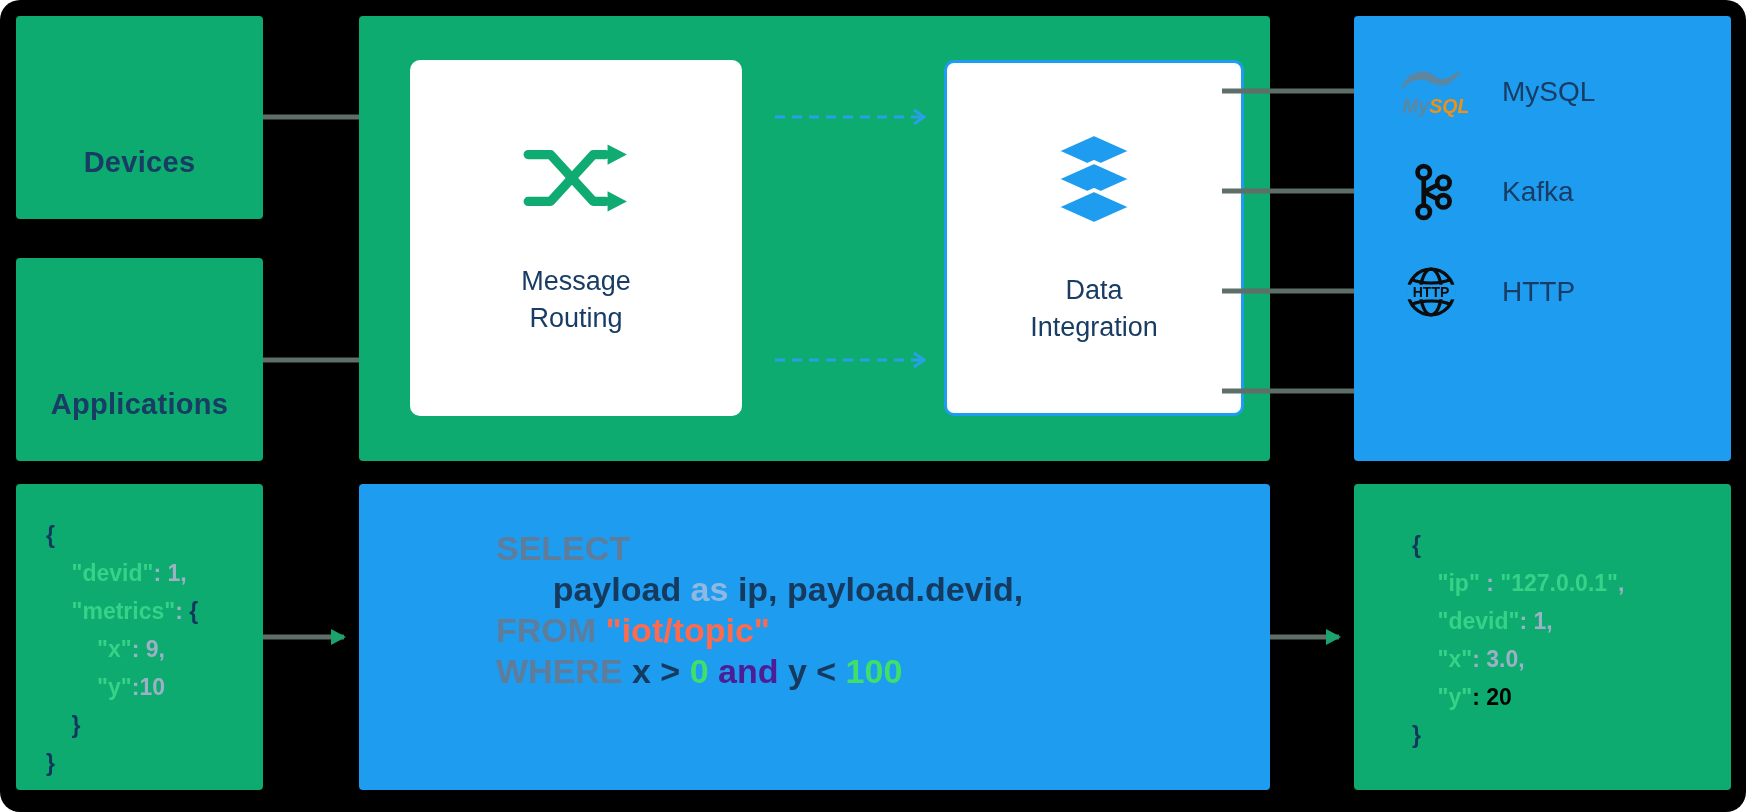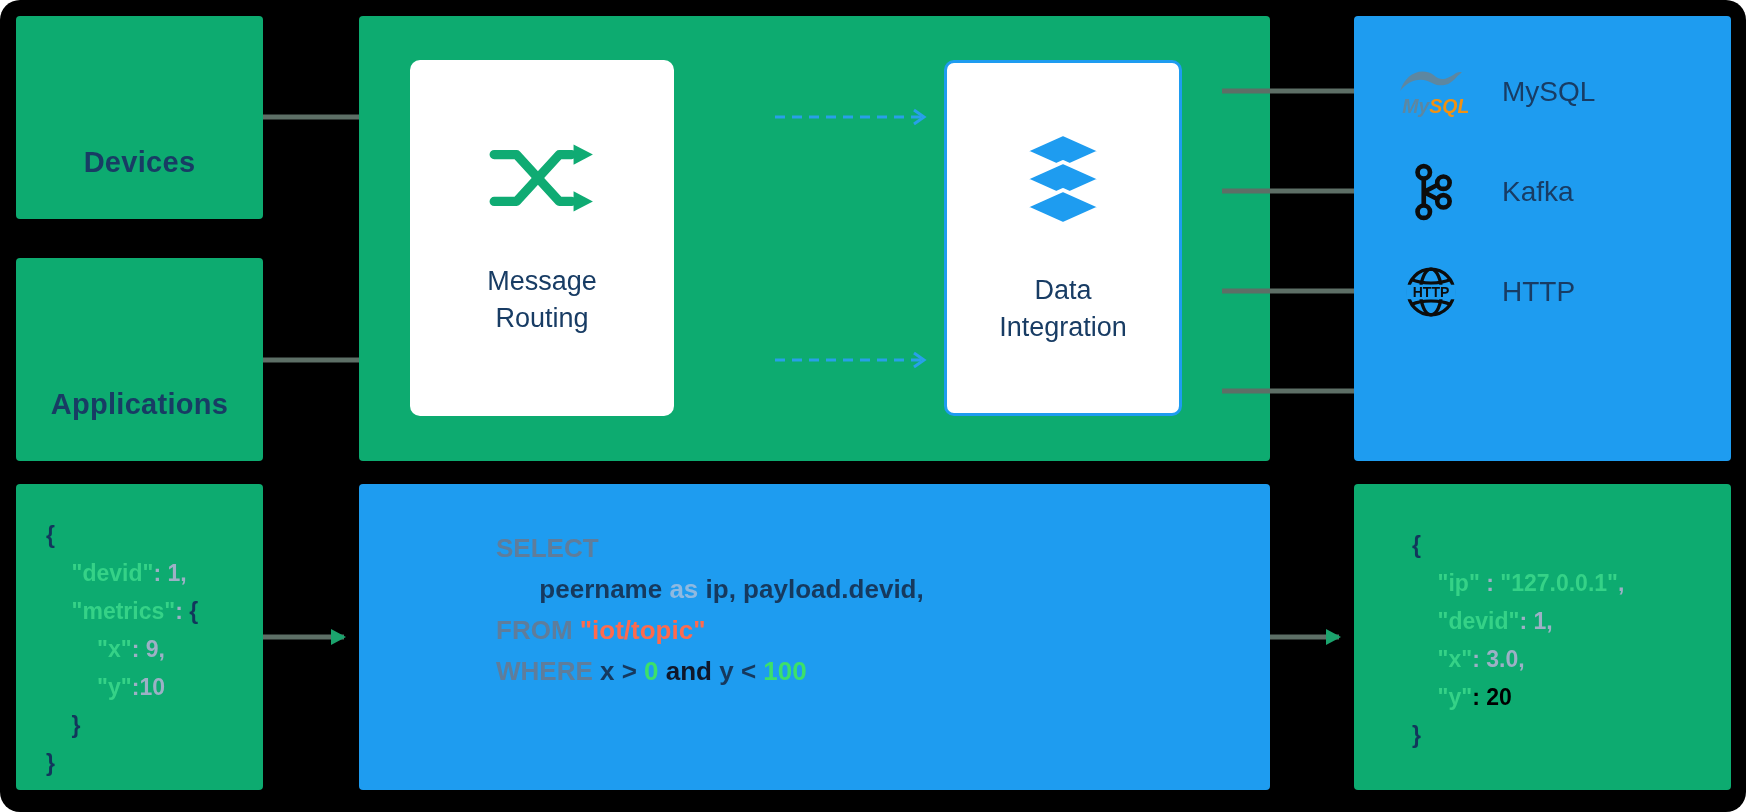--- a/index.html
+++ b/index.html
@@ -25,47 +25,47 @@
     display: flex; justify-content: center; align-items: flex-end;
     padding-bottom: 40px;
   }
   .source-label {
     color: #183c64; font-size: 29px; font-weight: 600; letter-spacing: 0.3px;
   }
 
   
   .pipeline-box { left: 359px; top: 16px; width: 911px; height: 445px; }
   .card {
-    position: absolute; top: 60px; height: 356px; width: 264px;
+    position: absolute; top: 60px; height: 356px; width: 332px;
     background: #ffffff; border-radius: 10px;
     display: flex; flex-direction: column; align-items: center; justify-content: center;
     gap: 42px;
   }
   .card.routing { left: 410px; }
-  .card.integration { left: 944px; width: 238px; border: 3px solid #1e9cf0; }
+  .card.integration { left: 944px; width: 300px; border: 3px solid #1e9cf0; }
   .card-label {
     color: #183c64; font-size: 27px; font-weight: 500; line-height: 37px;
     text-align: center; width: 170px;
   }
 
   
   .sinks-box {
     left: 1354px; top: 16px; width: 377px; height: 445px;
     display: flex; flex-direction: column; padding: 26px 0 0 34px;
   }
   .sink-row { height: 100px; display: flex; align-items: center; }
   .sink-icon { width: 86px; display: flex; justify-content: center; align-items: center; }
   .sink-label { margin-left: 28px; color: #183c64; font-size: 28px; font-weight: 500; }
 
   
   .code { font-weight: 600; }
   .code-line { white-space: pre; }
   .input-json-box  { left: 16px;   top: 484px; width: 247px; height: 306px; padding: 32px 0 0 30px; font-size: 23px; }
   .input-json-box  .code-line { line-height: 38px; }
-  .sql-box         { left: 359px;  top: 484px; width: 911px; height: 306px; padding: 44px 0 0 137px; font-size: 26px; }
+  .sql-box         { left: 359px;  top: 484px; width: 911px; height: 306px; padding: 44px 0 0 137px; font-size: 34px; }
   .sql-box .code-line { line-height: 41px; }
   .output-json-box { left: 1354px; top: 484px; width: 377px; height: 306px; padding: 42px 0 0 58px; font-size: 23px; }
   .output-json-box .code-line { line-height: 38px; }
 
   .overlay { position: absolute; left: 0; top: 0; pointer-events: none; }
   svg text { font-family: "Liberation Sans", sans-serif; }
 </style>
 </head>
 <body>
 
@@ -166,23 +166,23 @@
         </svg>
       </span>
       <span class="sink-label">HTTP</span>
     </div>
 
   </div>
 
   <div class="box blue code sql-box">
     <div>
         <div class="code-line"><span style="color: rgb(95, 125, 155);">SELECT</span></div>
-        <div class="code-line"><span style="color: rgb(22, 57, 94);">      peername</span><span style="color: rgb(143, 185, 224);"> as </span><span style="color: rgb(22, 57, 94);">ip, payload.devid,</span></div>
+        <div class="code-line"><span style="color: rgb(22, 57, 94);">      payload</span><span style="color: rgb(143, 185, 224);"> as </span><span style="color: rgb(22, 57, 94);">ip, payload.devid,</span></div>
         <div class="code-line"><span style="color: rgb(95, 125, 155);">FROM </span><span style="color: rgb(255, 106, 77);">"iot/topic"</span></div>
-        <div class="code-line"><span style="color: rgb(95, 125, 155);">WHERE </span><span style="color: rgb(22, 57, 94);">x &gt; </span><span style="color: rgb(60, 224, 106);">0 </span><span style="color: #0f172a;">and </span><span style="color: rgb(22, 57, 94);">y &lt; </span><span style="color: rgb(60, 224, 106);">100</span></div>
+        <div class="code-line"><span style="color: rgb(95, 125, 155);">WHERE </span><span style="color: rgb(22, 57, 94);">x &gt; </span><span style="color: rgb(60, 224, 106);">0 </span><span style="color: #4c1d95;">and </span><span style="color: rgb(22, 57, 94);">y &lt; </span><span style="color: rgb(60, 224, 106);">100</span></div>
       </div>
   </div>
 
   <div class="box green code output-json-box">
     <div>
         <div class="code-line"><span style="color: rgb(18, 54, 92);">{</span></div>
         <div class="code-line"><span style="color: rgb(53, 210, 135);">    "ip"</span><span style="color: rgb(157, 176, 198);"> : </span><span style="color: rgb(53, 210, 135);">"127.0.0.1"</span><span style="color: rgb(157, 176, 198);">,</span></div>
         <div class="code-line"><span style="color: rgb(53, 210, 135);">    "devid"</span><span style="color: rgb(157, 176, 198);">: 1,</span></div>
         <div class="code-line"><span style="color: rgb(53, 210, 135);">    "x"</span><span style="color: rgb(157, 176, 198);">: 3.0,</span></div>
         <div class="code-line"><span style="color: rgb(53, 210, 135);">    "y"</span><span style="color: #000000; text-align: right;">: 20</span></div>

